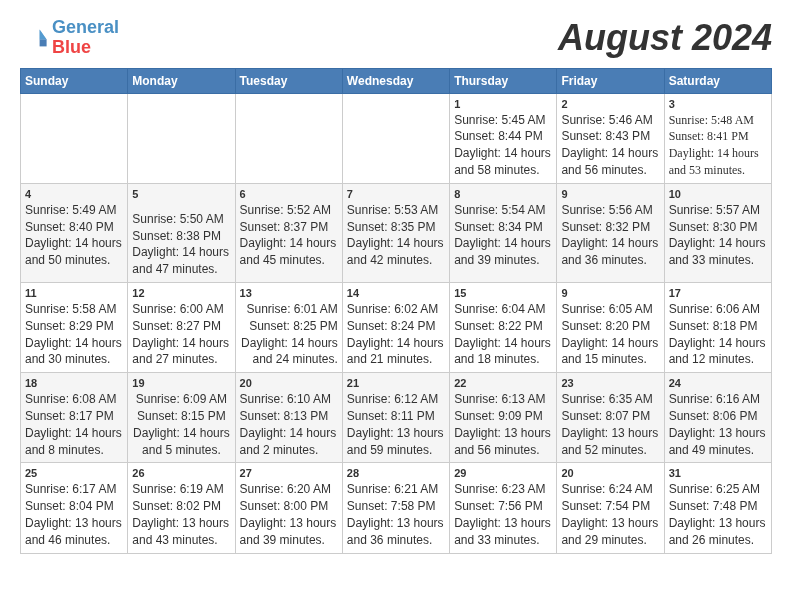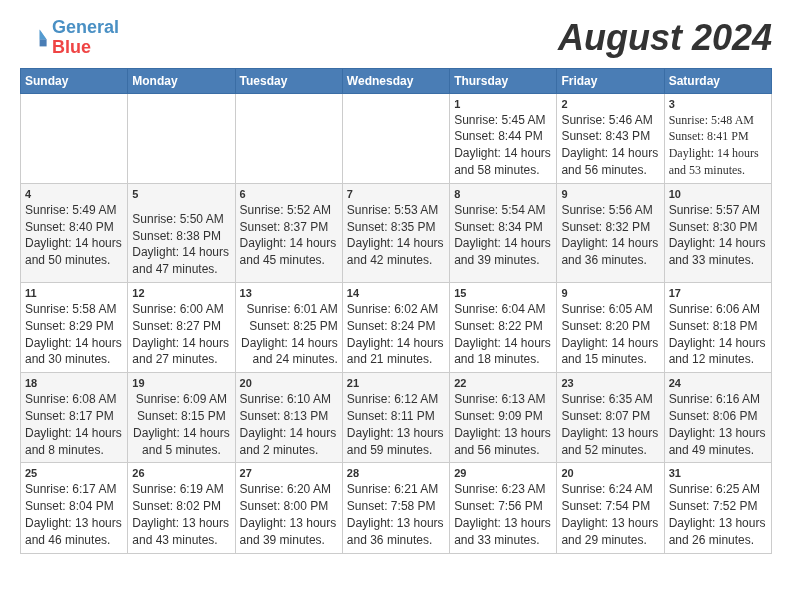--- a/index.html
+++ b/index.html
@@ -348,20 +348,20 @@
           <td>
             <span class="day-number">20</span>
             <div class="day-info" style="white-space: pre-line;">Sunrise: 6:24 AM
 Sunset: 7:54 PM
 Daylight: 13 hours
 and 29 minutes.</div>
           </td>
           <td>
             <span class="day-number">31</span>
             <div class="day-info" style="white-space: pre-line;">Sunrise: 6:25 AM
-Sunset: 7:52 PM
+Sunset: 7:48 PM
 Daylight: 13 hours
 and 26 minutes.</div>
           </td>
         </tr>
       </tbody>
   </table>
 </div>
 
 </body></html>

